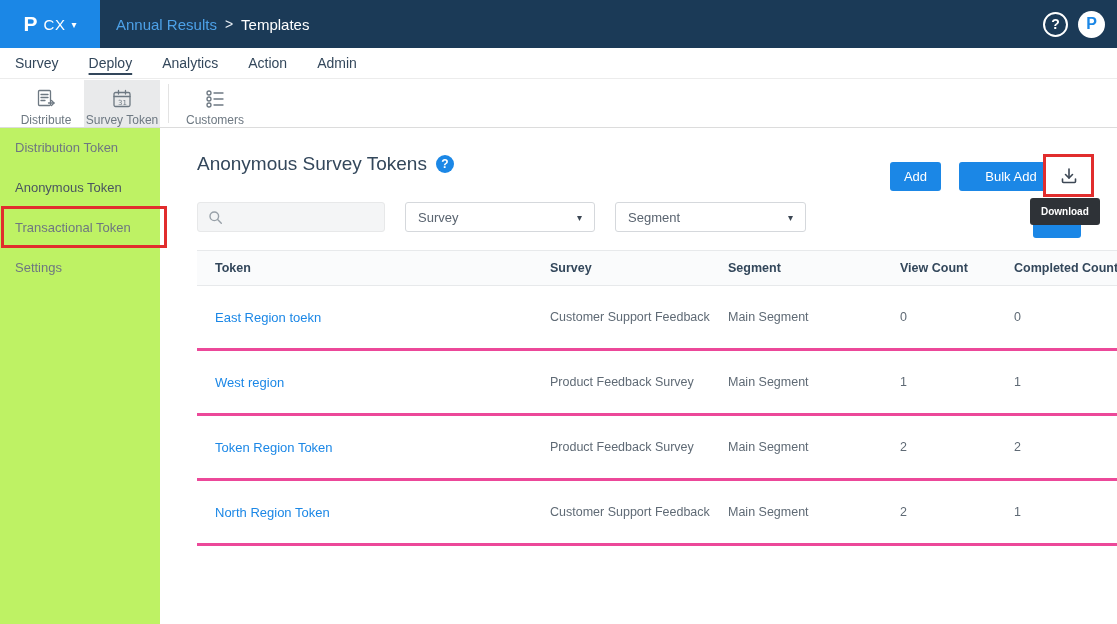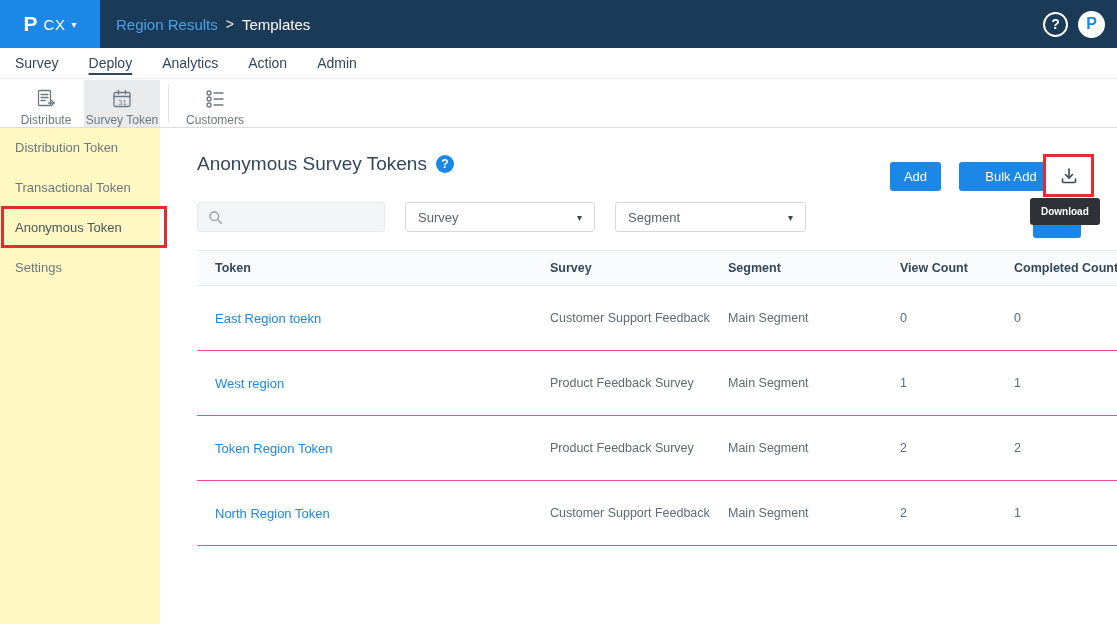--- a/index.html
+++ b/index.html
@@ -63,21 +63,21 @@
     width: 76px; display: flex; flex-direction: column; align-items: center;
     justify-content: flex-end; gap: 3px; cursor: pointer;
   }
   .tool.active { background: #e9eaeb; }
   .tool-label { font-size: 12px; color: #6d7882; white-space: nowrap; }
   .tool-divider { width: 1px; background: #e3e3e3; margin: 4px 8px; }
 
   
   .sidebar {
     position: absolute; top: 128px; left: 0; width: 160px; bottom: 0;
-    background: #fef9c3;
+    background: #bef264;
   }
   .side-item {
     height: 40px; line-height: 40px; padding-left: 15px;
     font-size: 13px; color: #6e7780; cursor: pointer; white-space: nowrap;
   }
   .side-item.active { color: #4a5560; }
 
   
   .content { position: absolute; top: 128px; left: 160px; right: 0; bottom: 0; background: #fff; }
   .page-head { position: absolute; left: 37px; top: 25px; display: flex; align-items: center; gap: 9px; }
@@ -139,41 +139,41 @@
   .t-row {
     display: grid;
     grid-template-columns: 353px 178px 172px 114px 1fr;
     align-items: center;
   }
   .t-head {
     height: 36px; background: #fafbfc;
     border-top: 1px solid #e7e9eb; border-bottom: 1px solid #e7e9eb;
     font-size: 12.5px; font-weight: bold; color: #33475B;
   }
-  .t-body-row { height: 65px; border-bottom: 1px solid #ec4899; font-size: 12.5px; color: #5f6a75; }
+  .t-body-row { height: 65px; border-bottom: 3px solid #ec4899; font-size: 12.5px; color: #5f6a75; }
   .t-cell { white-space: nowrap; overflow: hidden; }
   .t-head .t-cell { overflow: visible; }
   .t-cell.first { padding-left: 18px; }
   .token-link { color: #1B87E6; font-size: 13px; cursor: pointer; text-decoration: none; }
 
   .ann-sidebar { left: 1px; top: 206px; width: 166px; height: 42px; }
 </style>
 </head>
 <body>
 
 <div class="app">
 
   <header class="topbar">
     <div class="logo-box">
       <span class="logo-p">P</span>
       <span class="logo-cx">CX</span>
       <span class="logo-caret">▾</span>
     </div>
     <nav class="breadcrumb">
-      <a class="crumb-link">Region Results</a>
+      <a class="crumb-link">Annual Results</a>
       <span class="crumb-sep">&gt;</span>
       <span class="crumb-current">Templates</span>
     </nav>
     <div class="topbar-right">
       <div class="help-circle">
         <span>?</span>
       </div>
       <div class="avatar-circle">
         <span>P</span>
       </div>
@@ -215,22 +215,22 @@
           <path d="M10 11h9"></path>
         <circle cx="5" cy="17" r="2"></circle>
           <path d="M10 17h9"></path>
       </svg>
       <span class="tool-label">Customers</span>
     </div>
   </div>
 
   <aside class="sidebar">
     <div class="side-item">Distribution Token</div>
+    <div class="side-item active">Anonymous Token</div>
     <div class="side-item">Transactional Token</div>
-    <div class="side-item active">Anonymous Token</div>
     <div class="side-item">Settings</div>
   </aside>
 
   <div class="annotation-box ann-sidebar"></div>
 
   <main class="content">
 
     <div class="page-head">
       <h1 class="page-title">Anonymous Survey Tokens</h1>
       <span class="title-help">

